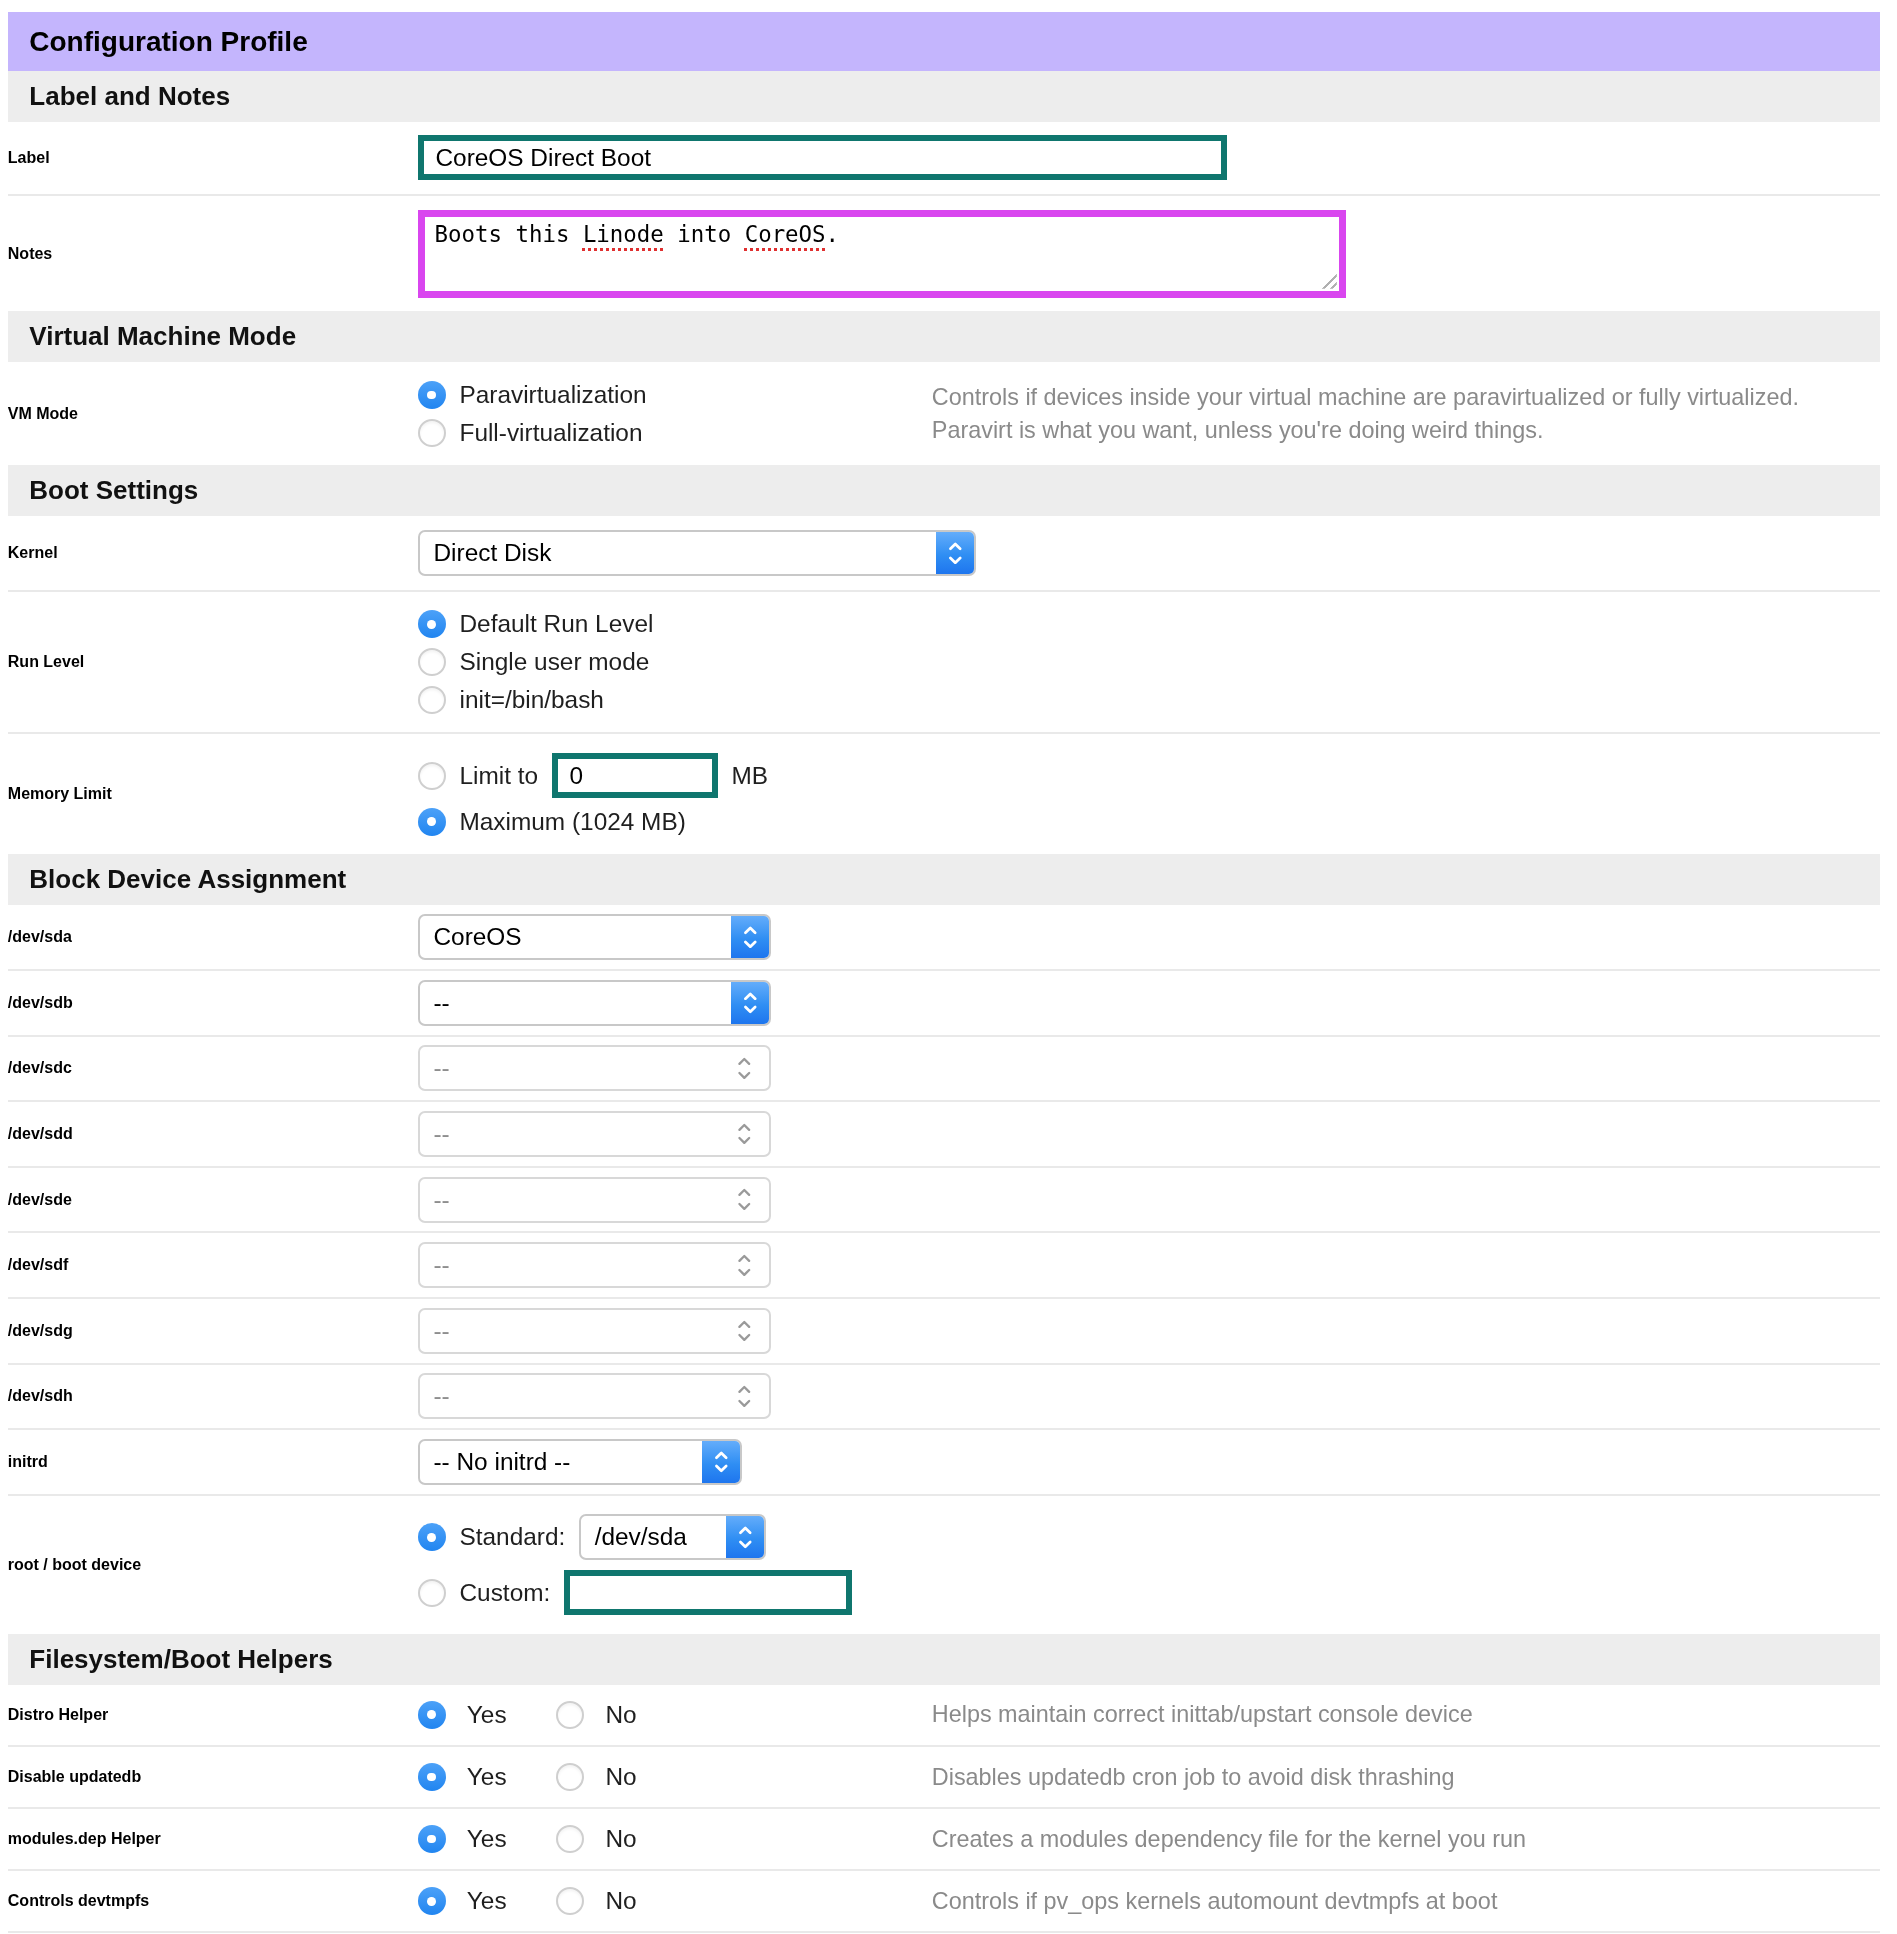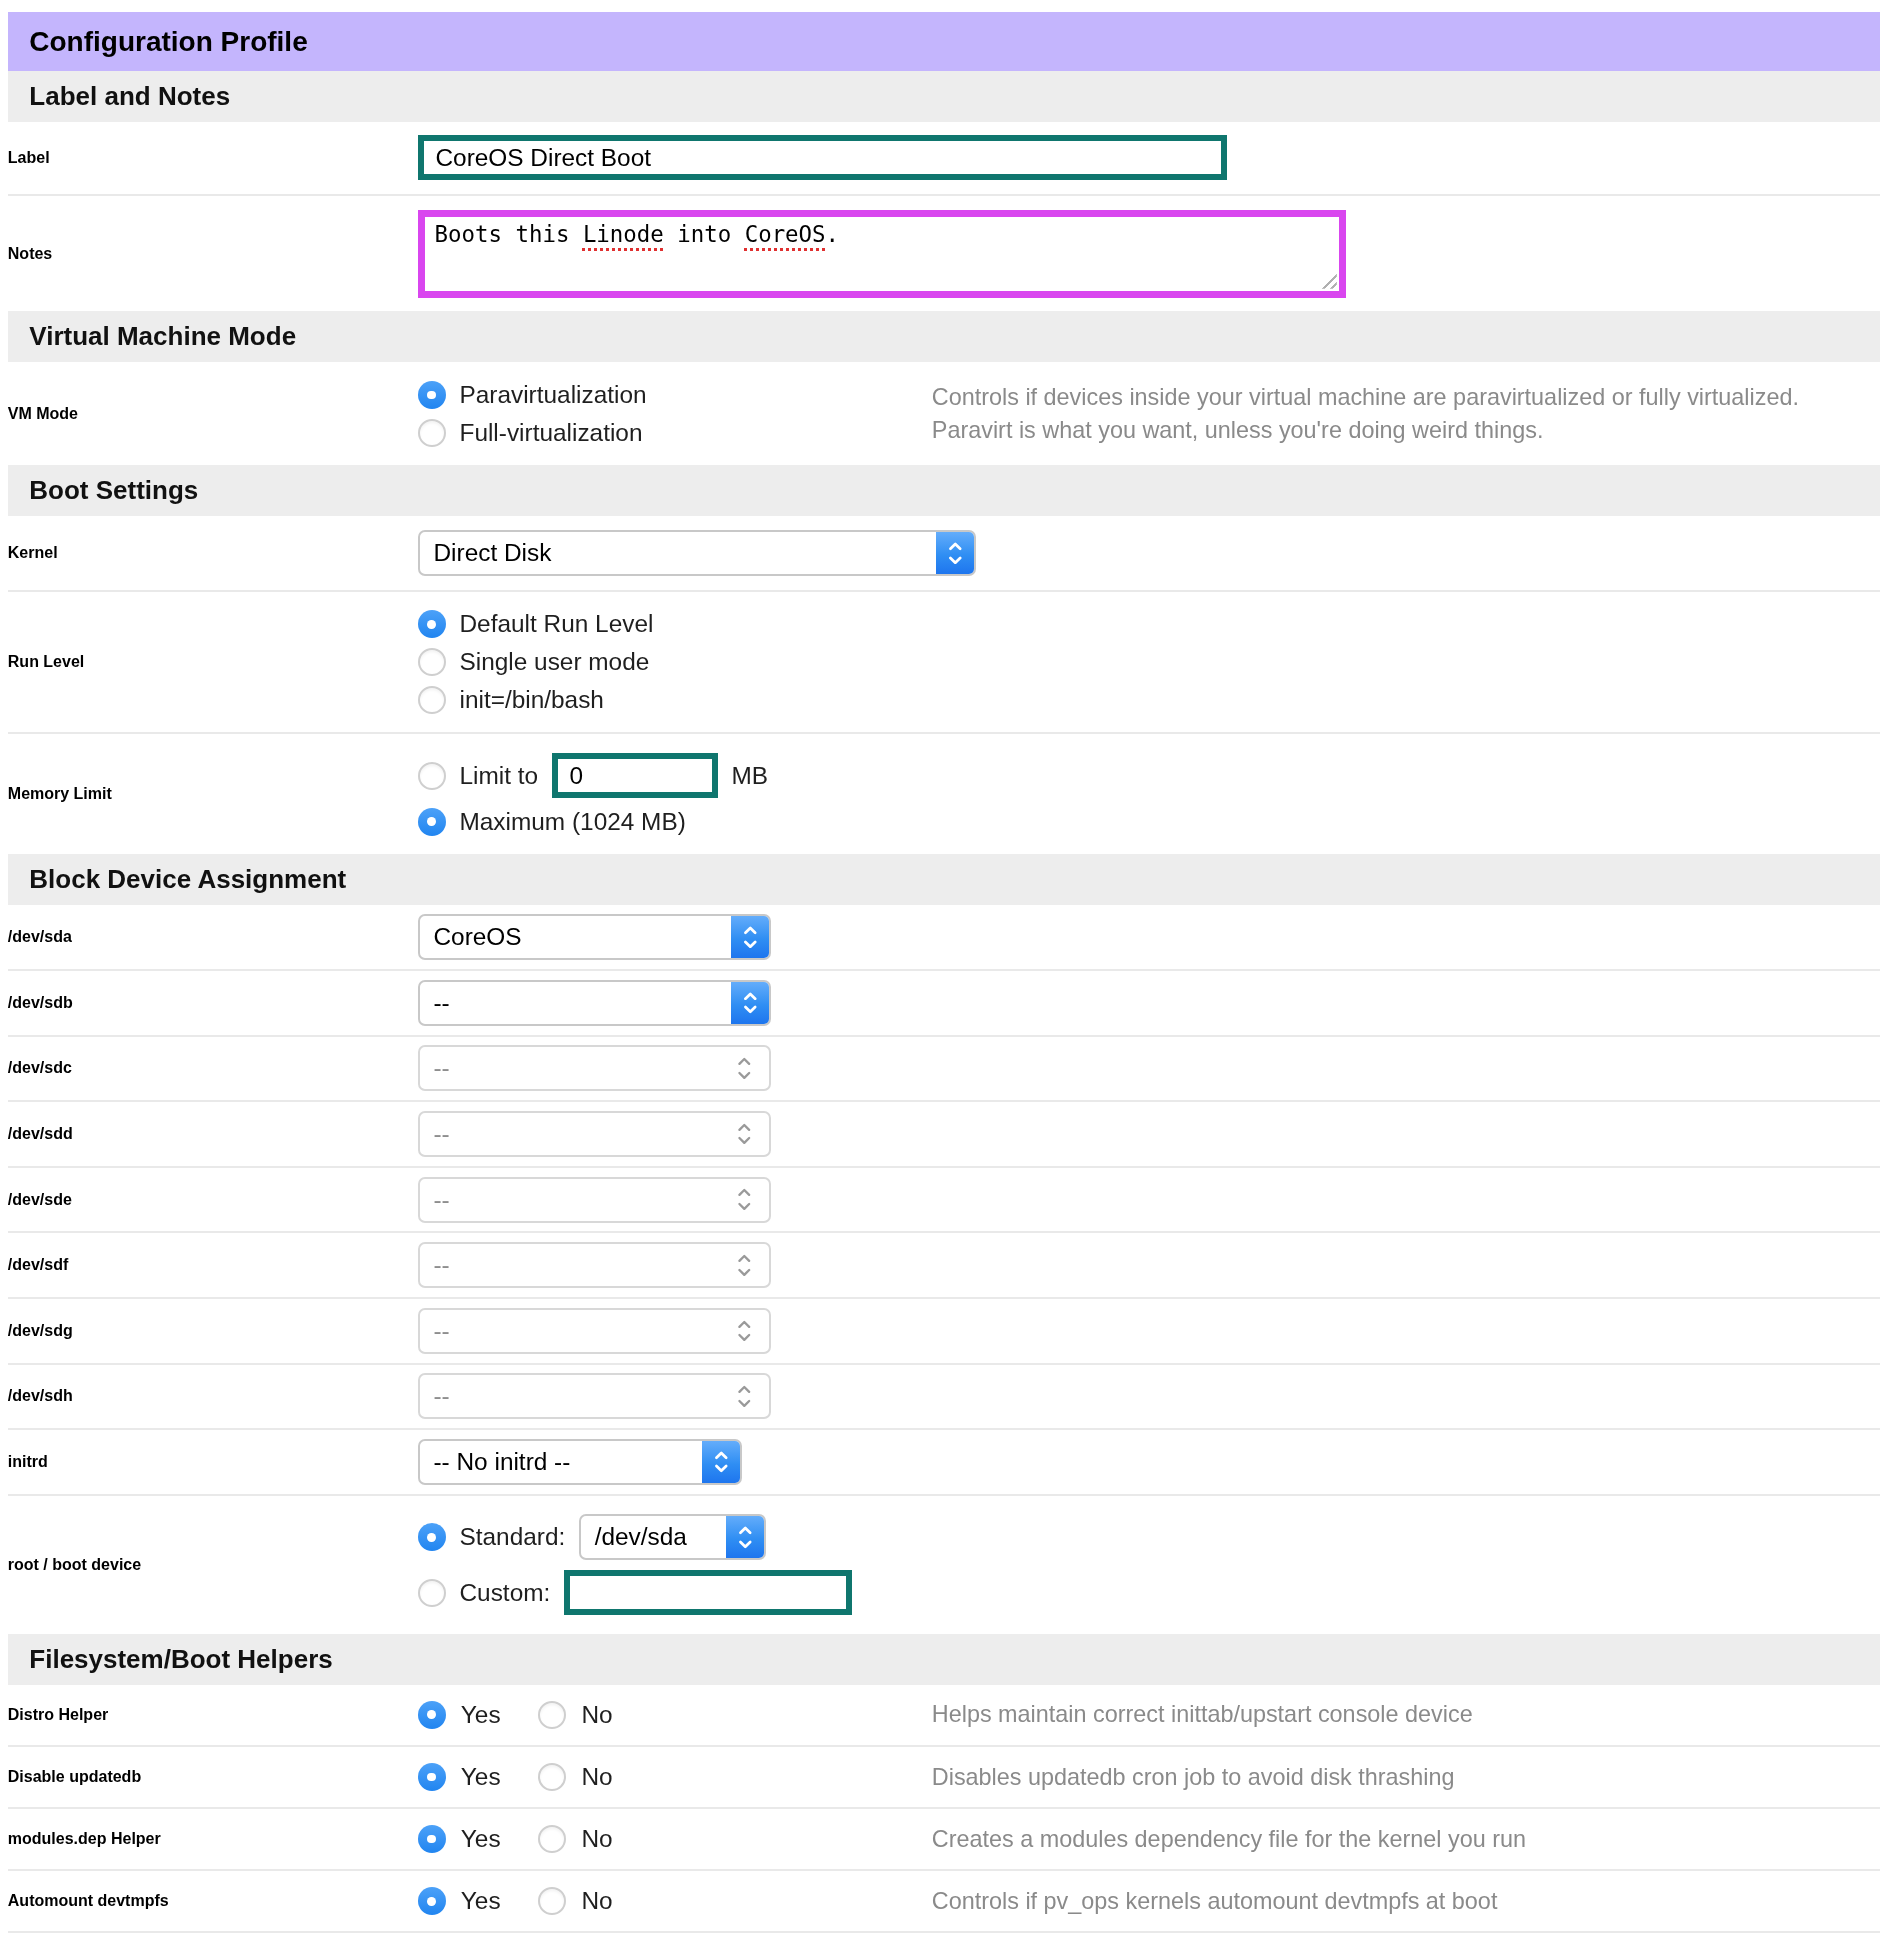--- a/index.html
+++ b/index.html
@@ -88,21 +88,21 @@
 
   
   .opt { display: flex; align-items: center; gap: 13.7px; padding: 4.9px 0; font-size: 24.4px; color: #1f1f1f; }
   .radio { width: 28px; height: 28px; border-radius: 50%; flex: 0 0 28px; position: relative; cursor: pointer; }
   .radio.off { background: #fff; border: 2px solid #cfcfcf; box-shadow: inset 0 2px 2.9px rgba(0,0,0,0.05); }
   .radio.on  { background: linear-gradient(180deg, #4ca1f8, #2185f0); }
   .radio.on::after {
     content: ""; position: absolute; left: 50%; top: 50%; width: 8.8px; height: 8.8px;
     margin: -4.4px 0 0 -4.4px; border-radius: 50%; background: #fff;
   }
-  .yesno { display: flex; align-items: center; gap: 15px; font-size: 24.4px; color: #1f1f1f; }
+  .yesno { display: flex; align-items: center; gap: 21px; font-size: 24.4px; color: #1f1f1f; }
   .yesno .gap { width: 7.8px; }
 
   .device-row { padding: 8.8px 0; }
 </style>
 </head>
 <body>
 
 <div class="wrap">
 
   <div class="title-bar">Configuration Profile</div>
@@ -420,21 +420,21 @@
           <span>Yes</span>
           <span class="gap"></span>
           <span class="radio off"></span>
           <span>No</span>
         </div>
       </div>
       <div class="help">Creates a modules dependency file for the kernel you run</div>
     </div>
 
     <div class="row">
-      <div class="lbl">Automount devtmpfs</div>
+      <div class="lbl">Controls devtmpfs</div>
       <div class="ctrl ctrl-fixed">
         <div class="yesno">
           <span class="radio on"></span>
           <span>Yes</span>
           <span class="gap"></span>
           <span class="radio off"></span>
           <span>No</span>
         </div>
       </div>
       <div class="help">Controls if pv_ops kernels automount devtmpfs at boot</div>

